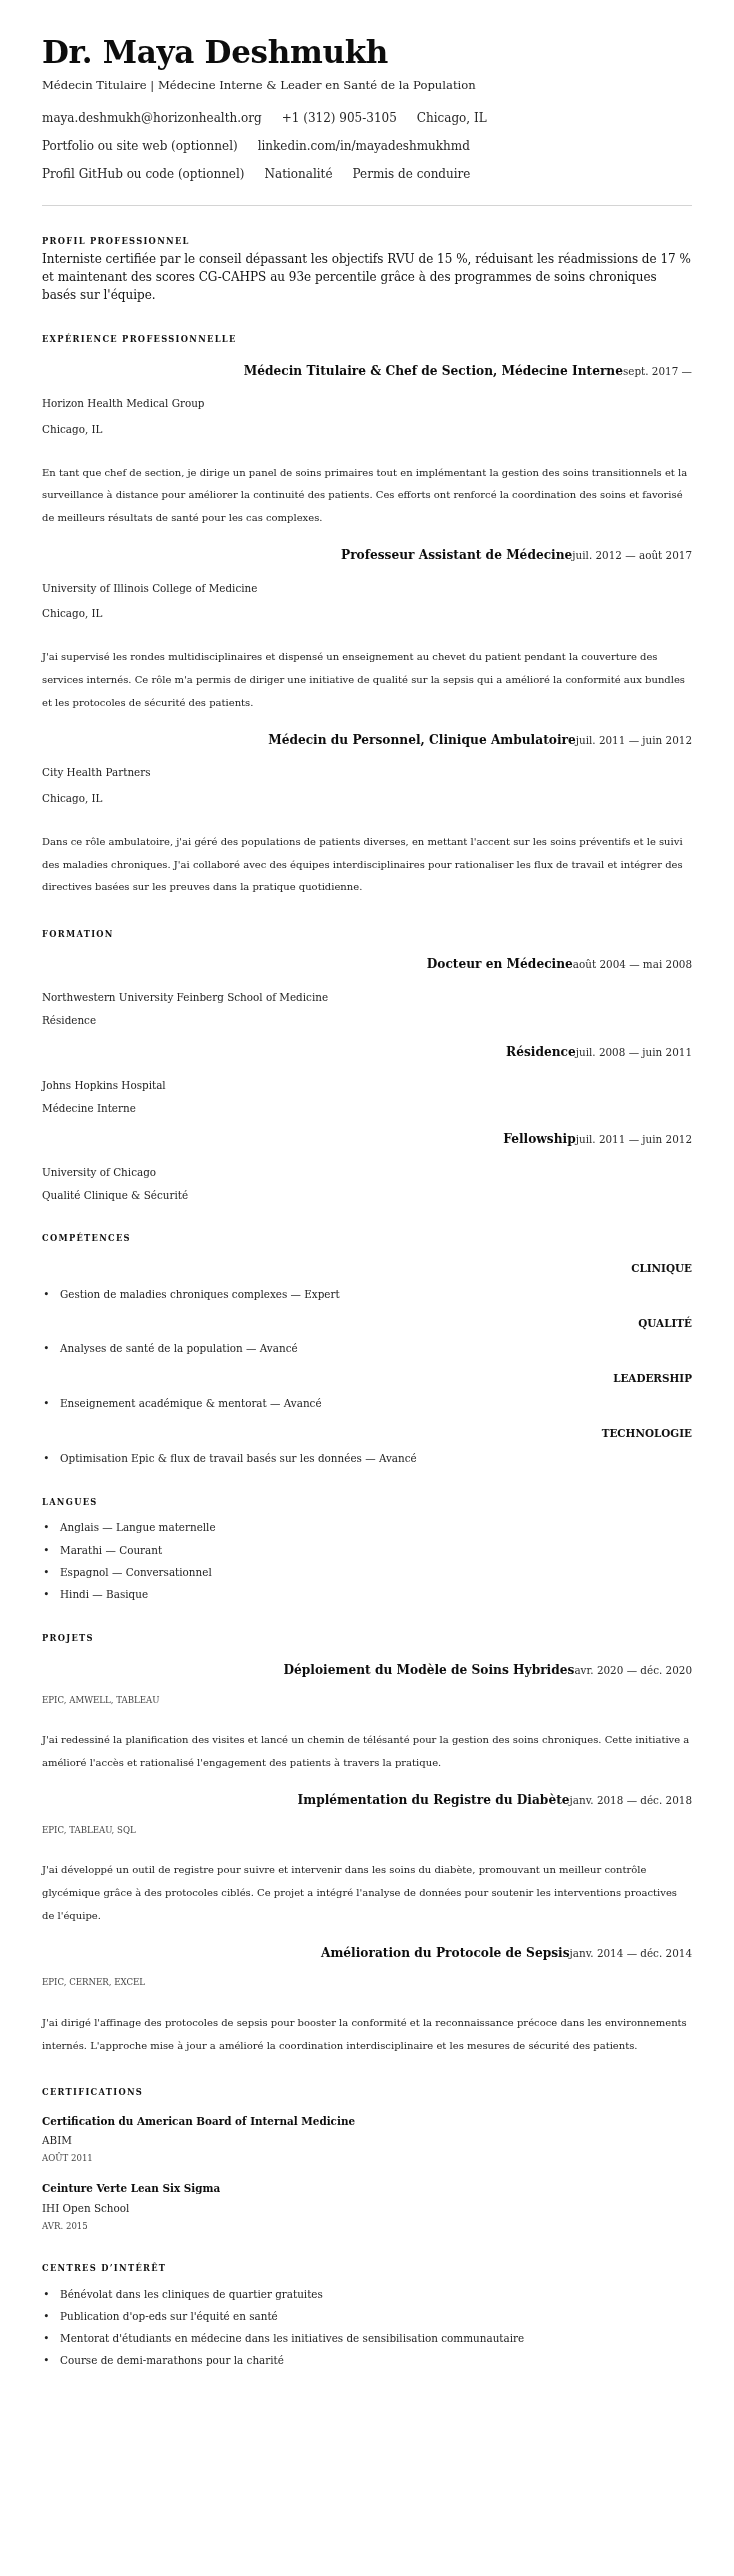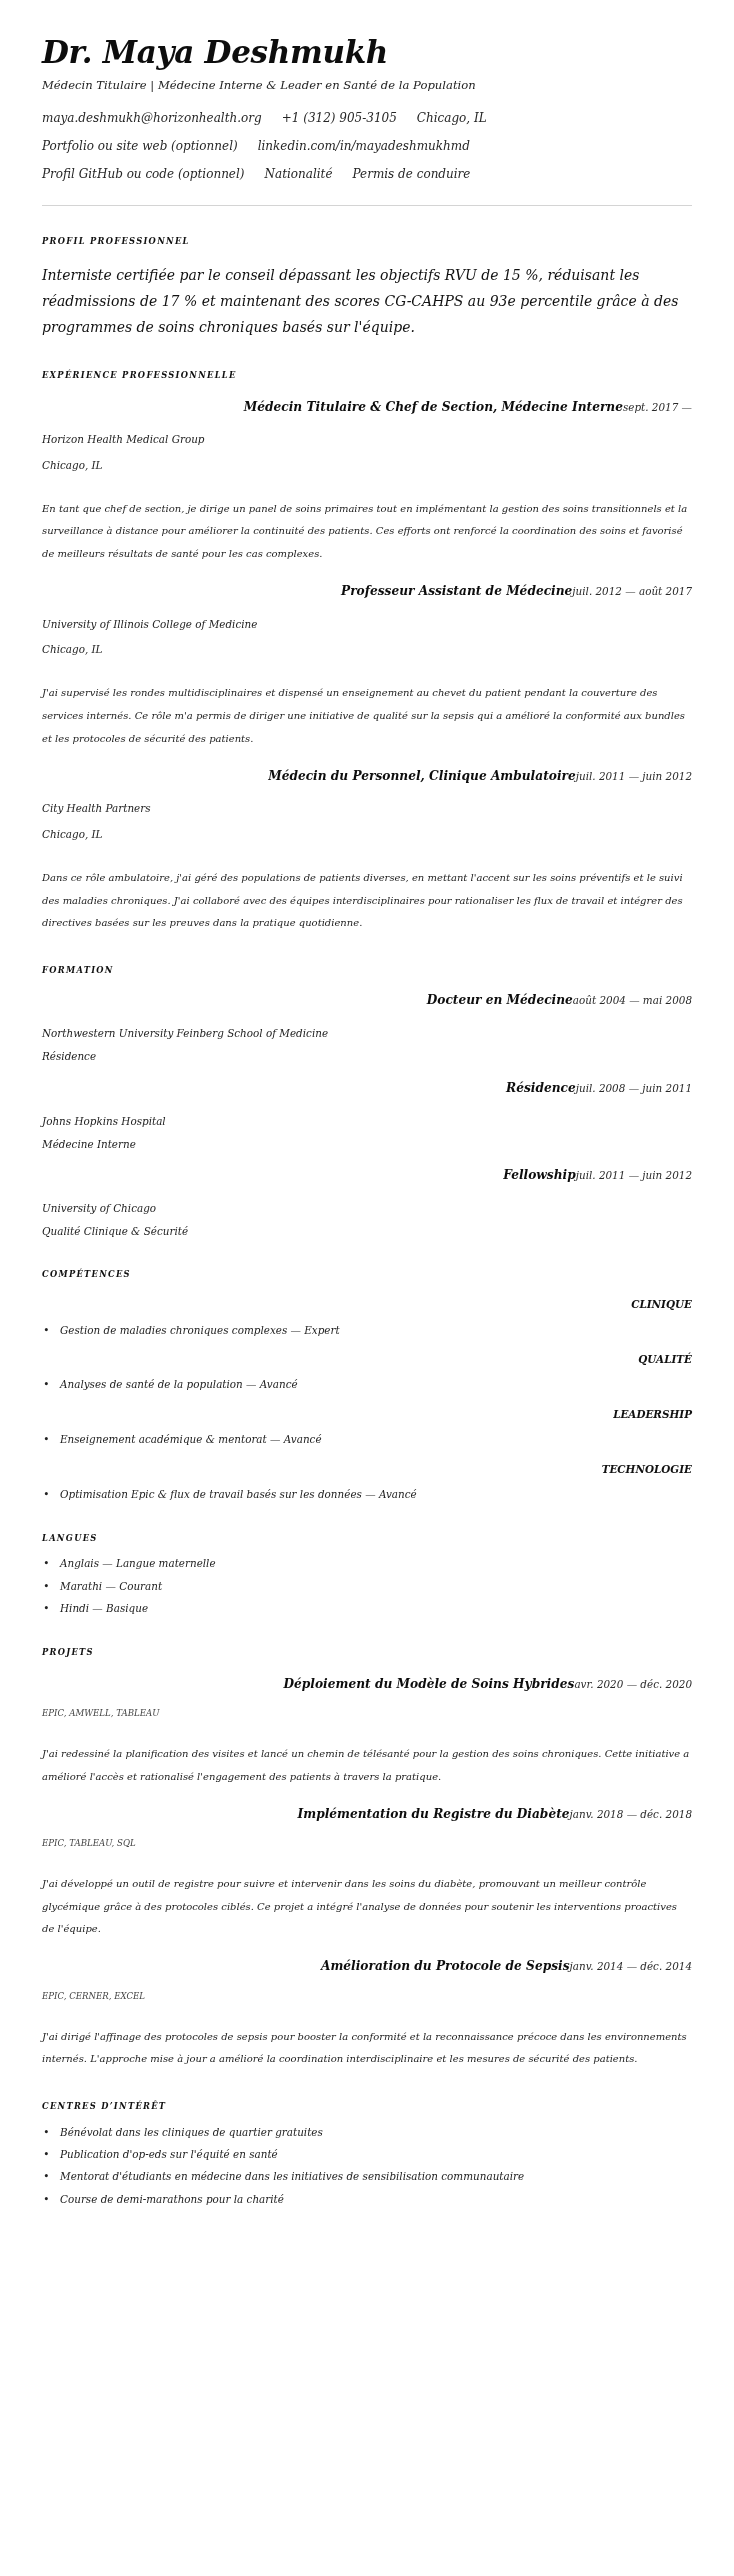--- a/index.html
+++ b/index.html
@@ -5,21 +5,20 @@
     * { box-sizing: border-box; margin: 0; padding: 0; }
     html, body { background: #ffffff; }
     body {
       width: 734px;
       font-family: "DejaVu Serif", serif;
       color: #1a1a1a;
     }
     .page {
       padding: 35px 42px 37px 42px;
       width: 734px;
-      font-style: italic;
     }
     .name {
       font-size: 31px;
       font-weight: bold;
       color: #0d0d0d;
       line-height: 1.15;
       letter-spacing: -0.3px;
     }
     .subtitle {
       font-size: 11.6px;
@@ -50,24 +49,24 @@
     .section-title {
       font-size: 8.3px;
       font-weight: bold;
       letter-spacing: 1.3px;
       text-transform: uppercase;
       color: #111;
       line-height: 1.4;
       margin-top: 30px;
     }
     .summary {
-      font-size: 14px;
-      line-height: 26px;
+      font-size: 12px;
+      line-height: 18px;
       color: #111;
-      margin-top: 14px;
+      margin-top: 2px;
     }
     .entry { margin-top: 18.4px; }
     .entry.first { margin-top: 18.4px; }
     .entry-head {
       display: flex;
       justify-content: flex-end;
       align-items: baseline;
     }
     .entry-title {
       font-size: 12.2px;
@@ -296,20 +295,21 @@
         <li>Optimisation Epic &amp; flux de travail basés sur les données — Avancé</li>
       </ul>
     </div>
   </section>
 
   <section class="section">
     <h2 class="section-title">Langues</h2>
     <ul class="bullets tight">
       <li>Anglais — Langue maternelle</li>
       <li>Marathi — Courant</li>
+      <li>Espagnol — Conversationnel</li>
       <li>Hindi — Basique</li>
     </ul>
   </section>
 
   <section class="section">
     <h2 class="section-title">Projets</h2>
 
     <div class="proj-entry first">
       <div class="entry-head">
         <div class="entry-title">Déploiement du Modèle de Soins Hybrides</div>
@@ -331,20 +331,35 @@
     <div class="proj-entry">
       <div class="entry-head">
         <div class="entry-title">Amélioration du Protocole de Sepsis</div>
         <div class="entry-date">janv. 2014 — déc. 2014</div>
       </div>
       <div class="proj-tech">EPIC, CERNER, EXCEL</div>
       <p class="proj-desc">J'ai dirigé l'affinage des protocoles de sepsis pour booster la conformité et la reconnaissance précoce dans les environnements internés. L'approche mise à jour a amélioré la coordination interdisciplinaire et les mesures de sécurité des patients.</p>
     </div>
   </section>
 
+  <section class="section">
+    <h2 class="section-title">Certifications</h2>
+
+    <div class="cert-entry first">
+      <div class="cert-title">Certification du American Board of Internal Medicine</div>
+      <div class="cert-org">ABIM</div>
+      <div class="cert-date">AOÛT 2011</div>
+    </div>
+
+    <div class="cert-entry">
+      <div class="cert-title">Ceinture Verte Lean Six Sigma</div>
+      <div class="cert-org">IHI Open School</div>
+      <div class="cert-date">AVR. 2015</div>
+    </div>
+  </section>
 
   <section class="section">
     <h2 class="section-title">Centres d’intérêt</h2>
     <ul class="bullets tight">
       <li>Bénévolat dans les cliniques de quartier gratuites</li>
       <li>Publication d'op-eds sur l'équité en santé</li>
       <li>Mentorat d'étudiants en médecine dans les initiatives de sensibilisation communautaire</li>
       <li>Course de demi-marathons pour la charité</li>
     </ul>
   </section>

